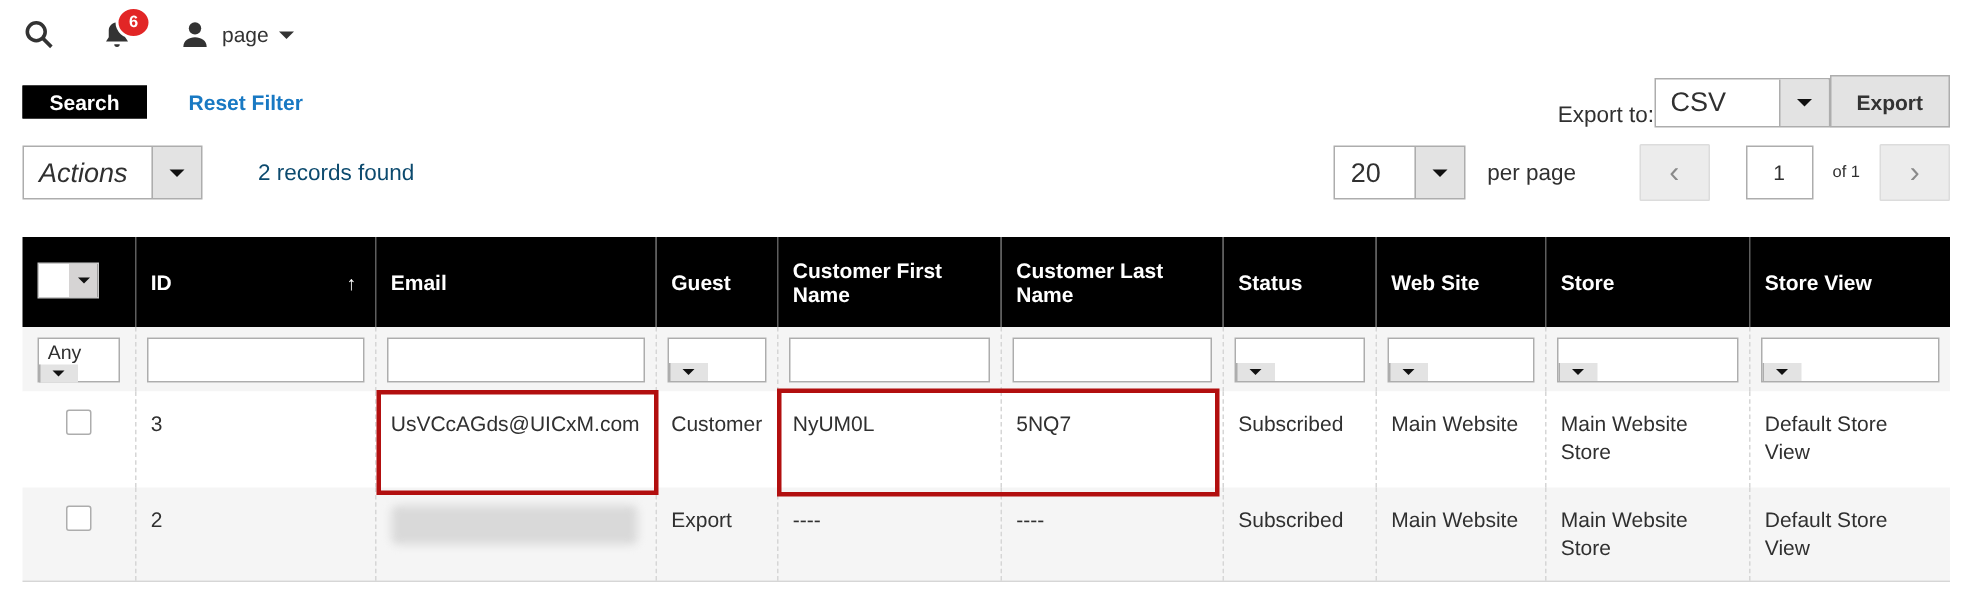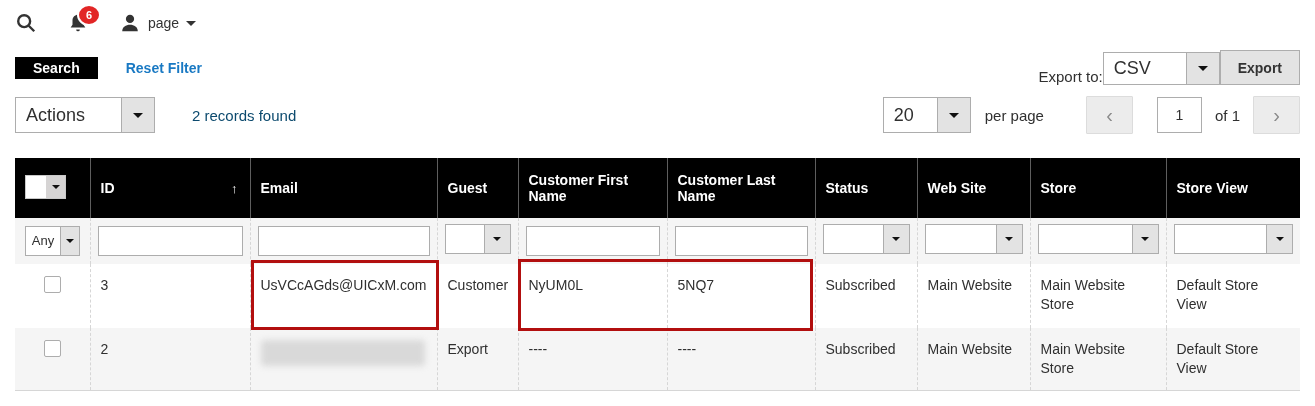--- a/index.html
+++ b/index.html
@@ -30,55 +30,55 @@
                  font-size:14px;font-weight:700;height:35px;padding:0 17px;cursor:pointer;}
 
   
   .msel{display:inline-flex;align-items:stretch;background:#fff;border:1px solid #adadad;
         height:33px;box-sizing:border-box;cursor:pointer;}
   .msel .val{flex:1;display:flex;align-items:center;padding:0 10px;font-size:18px;color:#303030;}
   .msel .arrow{width:32px;background:#e3e3e3;border-left:1px solid #adadad;display:flex;
                align-items:center;justify-content:center;}
   .msel .arrow::after{content:"";width:0;height:0;border:5px solid transparent;border-top-color:#111;
                       margin-top:5px;}
-  .msel.w-actions{width:140px;height:36px;}
+  .msel.w-actions{width:120px;height:36px;font-style:italic;}
   .msel.w-csv{width:117px;}
   .msel.w-pp{width:88px;height:36px;}
 
   .records{font-size:15px;color:#0c4a6e;margin-left:37px;}
   .pager{margin-left:auto;display:flex;align-items:center;}
   .pp-label{font-size:15px;margin:0 0 0 14px;}
   .pg-btn{width:45px;height:36px;background:#ececec;border:1px solid #dcdcdc;color:#8a8a8a;
           font-size:20px;display:flex;align-items:center;justify-content:center;cursor:pointer;
           border-radius:1px;}
   .pg-btn.prev{margin-left:42px;}
   .pg-input{width:45px;height:36px;border:1px solid #adadad;text-align:center;font-size:14px;
             font-family:inherit;color:#303030;margin-left:24px;box-sizing:border-box;}
-  .pg-of{font-size:15px;margin:0 13px;}
+  .pg-of{font-size:11px;margin:0 13px;}
   .pg-btn.next{margin-left:0;}
 
   
   .grid-wrap{position:relative;margin:15px 15px 0 15px;}
   table.grid{border-collapse:collapse;table-layout:fixed;width:1285px;border-bottom:1px solid #d6d6d6;margin-top:24px;}
   .grid thead th{background:#000;color:#fff;font-size:14px;font-weight:700;text-align:left;
                  padding:10px 10px;height:60px;box-sizing:border-box;vertical-align:middle;
                  border-left:1px solid #5e5e5e;cursor:pointer;}
   .grid thead th:first-child{border-left:none;}
   .th-id{display:flex;align-items:center;}
   .sort-arrow{margin-left:auto;font-weight:400;font-size:13px;padding-right:2px;}
   .grid td{border-left:1px dashed #d6d6d6;box-sizing:border-box;font-size:14px;color:#303030;
            vertical-align:top;padding:12px 10px;line-height:1.35;}
   .grid td:first-child{border-left:none;}
   tr.filter-row td{background:#f5f5f5;padding:6px 7px;height:43px;vertical-align:middle;}
   tr.data-row.r1 td{height:64px;background:#fff;}
   tr.data-row.r2 td{height:55px;background:#f5f5f5;}
   .f-input{width:100%;height:30px;border:1px solid #adadad;box-sizing:border-box;font-family:inherit;
            font-size:13px;padding:0 7px;background:#fff;}
   .fsel{display:inline-flex;align-items:stretch;background:#fff;border:1px solid #adadad;height:30px;
-        box-sizing:border-box;width:100%;cursor:pointer;}
+        box-sizing:border-box;width:100%;cursor:pointer;flex-direction:column;}
   .fsel .val{flex:1;display:flex;align-items:center;padding:0 6px;font-size:13px;}
   .fsel .arrow{width:25px;background:#e3e3e3;border-left:1px solid #adadad;display:flex;
                align-items:center;justify-content:center;}
   .fsel .arrow::after{content:"";width:0;height:0;border:4px solid transparent;border-top-color:#111;
                       margin-top:4px;}
   .fsel.any{width:55px;}
   .cb{width:15px;height:15px;background:#fff;border:1px solid #adadad;border-radius:2px;
       display:inline-block;cursor:pointer;}
   .cb-cell{text-align:center;}
   .mass-cb{display:inline-flex;height:22px;border:1px solid #c9c9c9;cursor:pointer;}

